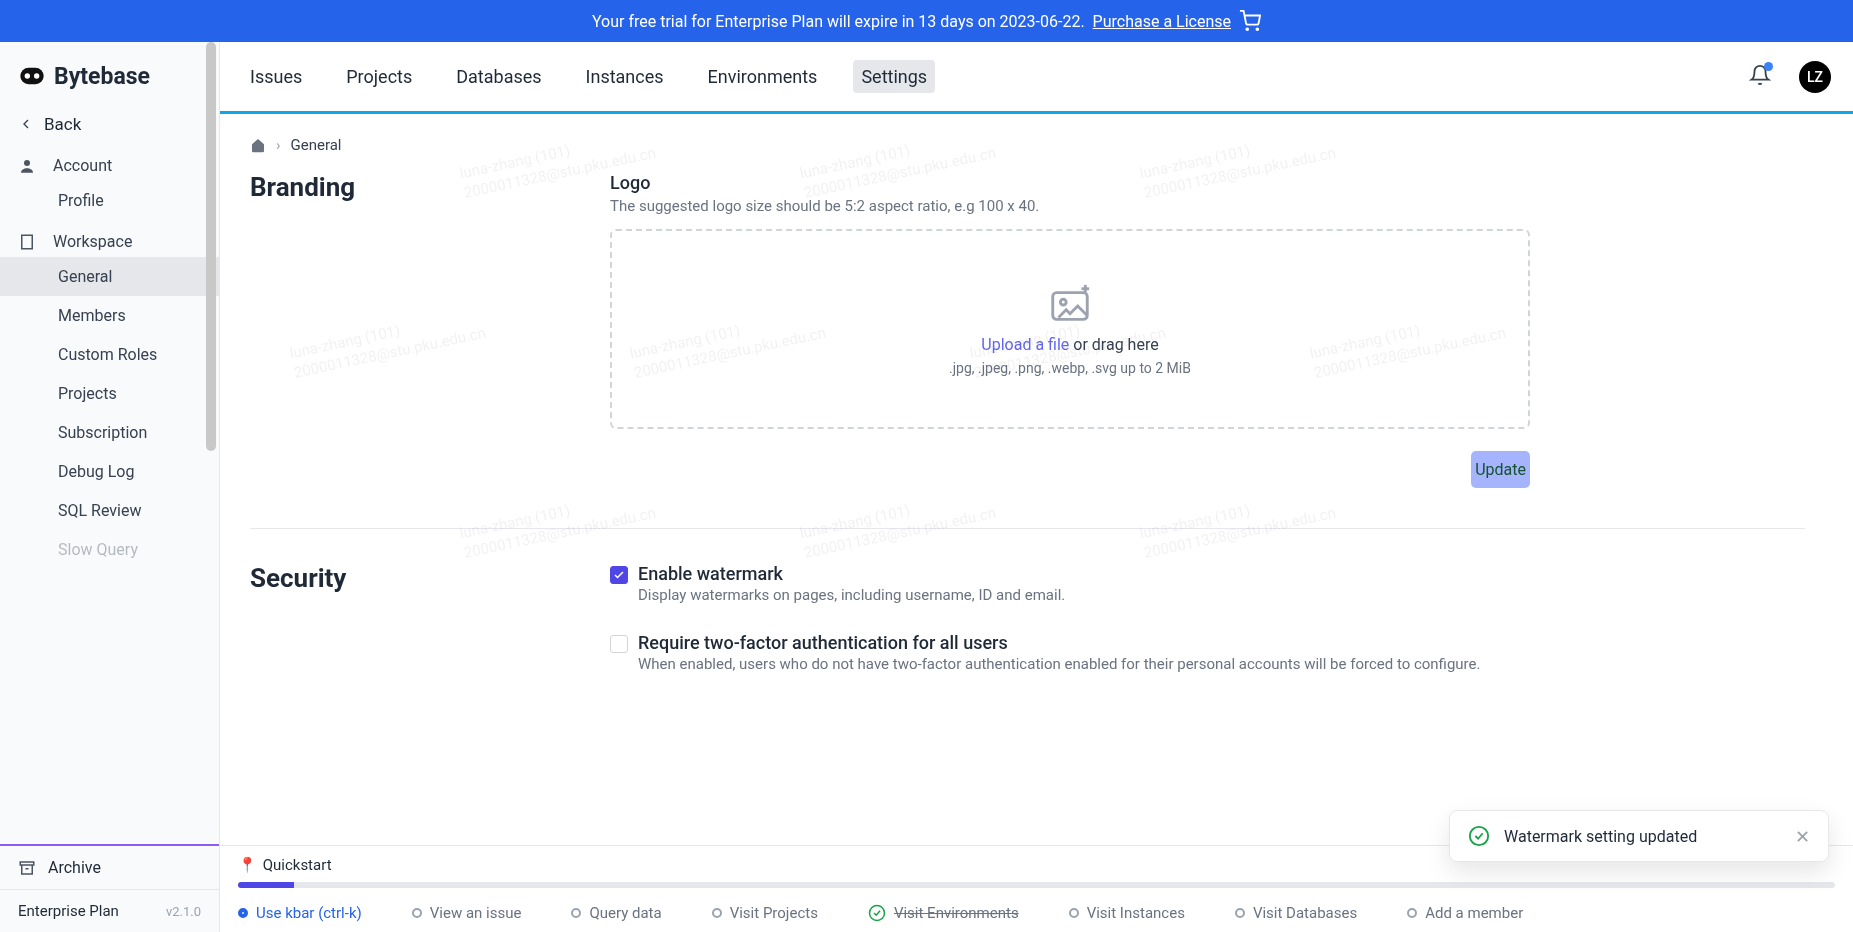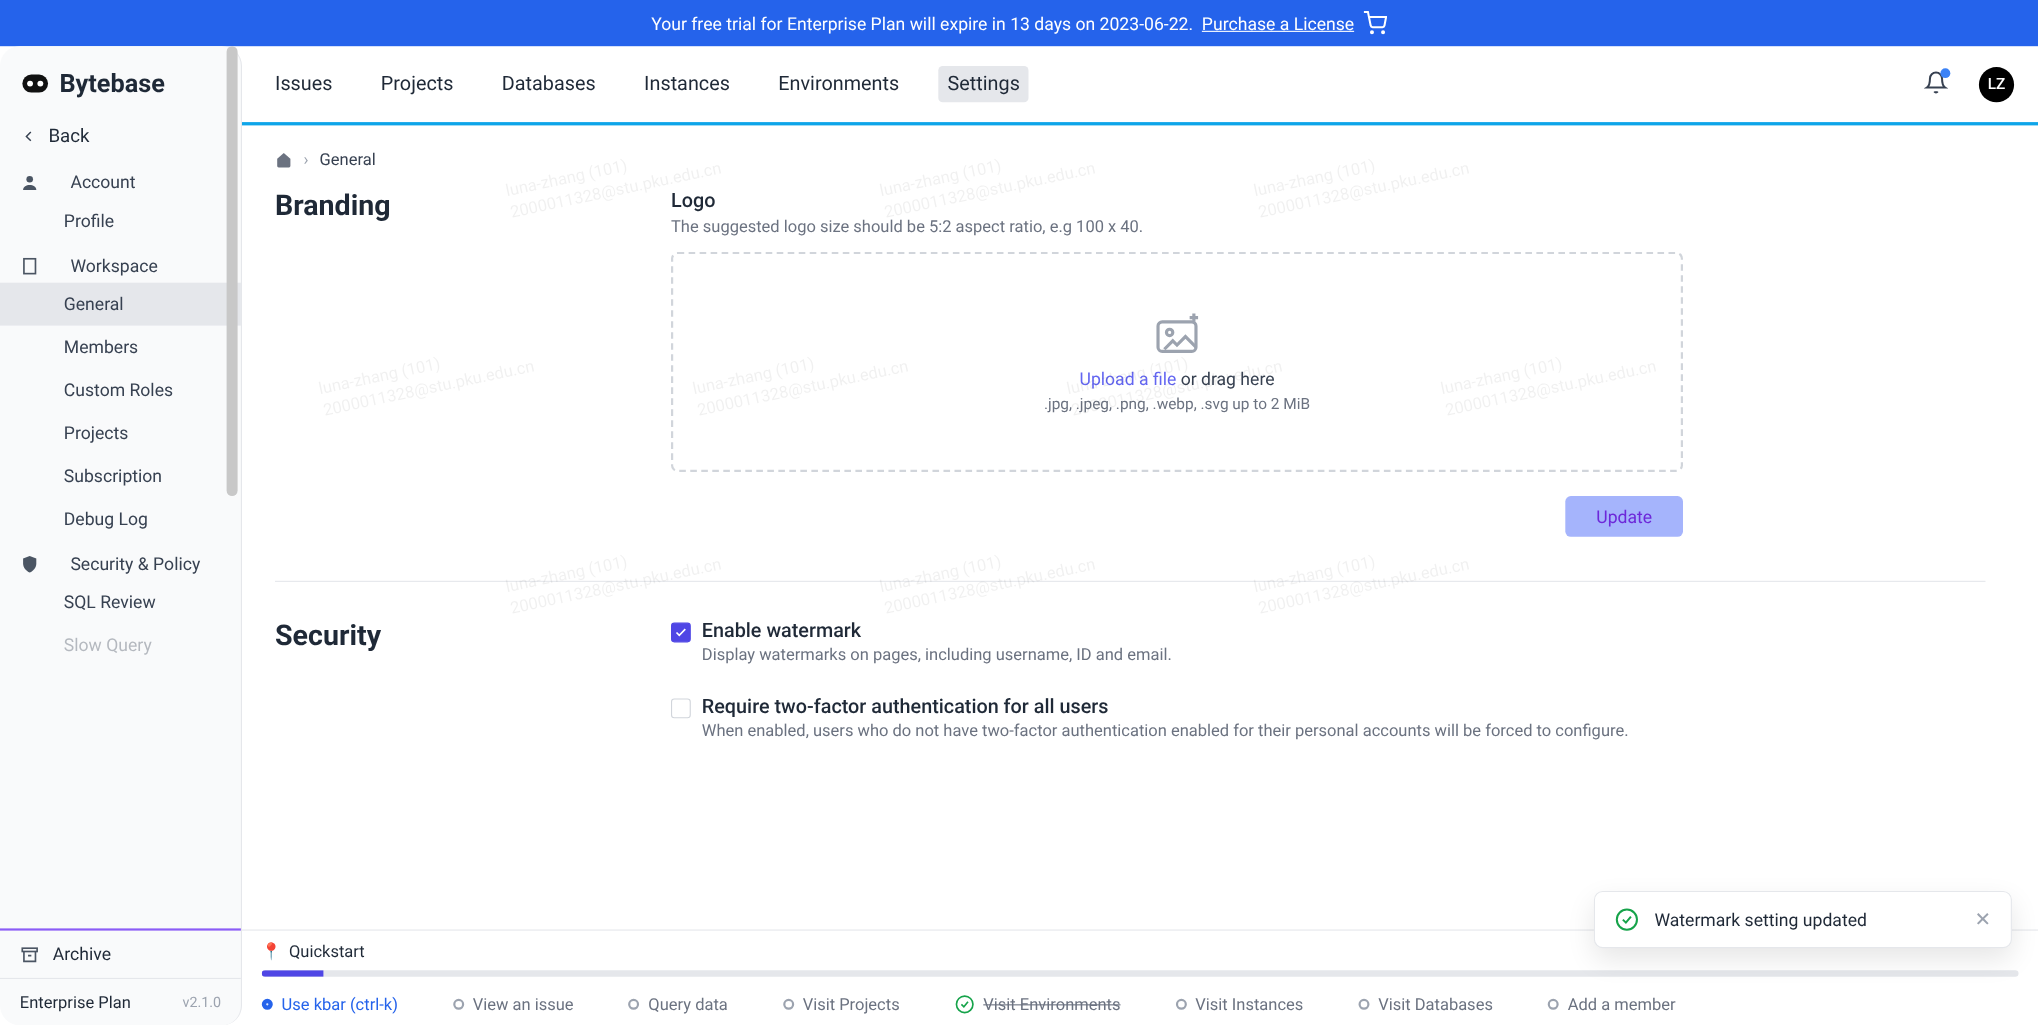--- a/index.html
+++ b/index.html
@@ -2,30 +2,30 @@
 <html><head>
 <meta charset="utf-8">
 <style>
 * { margin: 0; padding: 0; box-sizing: border-box; font-family: -apple-system, BlinkMacSystemFont, "Segoe UI", Roboto, sans-serif; }
 body { background: #fff; color: #1f2937; overflow: hidden; }
 
 .trial-banner { background: #2563eb; color: #fff; height: 42px; display: flex; align-items: center; justify-content: center; font-size: 16px; gap: 8px; }
 .trial-banner a { color: #fff; text-decoration: underline; }
 
 .app-shell { display: flex; height: calc(100vh - 42px); }
-.sidebar { width: 220px; background: #f9fafb; border-right: 1px solid #e5e7eb; display: flex; flex-direction: column; position: relative; border-radius: 18px; }
+.sidebar { width: 220px; background: #f9fafb; border-right: 1px solid #e5e7eb; display: flex; flex-direction: column; position: relative; }
 .sidebar-scrolltrack { position:absolute; right:1px; top:0; width:14px; height:100%; }
 .sidebar-scrollthumb { position:absolute; right:2px; top:0; width:10px; height:46%; background:#c8c8c8; border-radius:6px; }
 
 .logo-row { display: flex; align-items: center; gap: 8px; padding: 20px 18px 14px; font-size: 23px; font-weight: 700; }
 .logo-mark { width: 28px; height: 28px; }
 
 .back-row { display:flex; align-items:center; gap:10px; padding: 10px 18px; font-size:17px; cursor:pointer; }
 
-.section-header { display:flex; align-items:center; gap:28px; padding: 12px 18px 6px; font-size:16px; font-weight:400; color:#374151;}
+.section-header { display:flex; align-items:center; gap:17px; padding: 12px 18px 6px; font-size:16px; font-weight:400; color:#374151;}
 .section-header .icon { width:18px; height:18px; color:#4b5563; }
 
 .nav-item { padding: 10px 18px 10px 58px; font-size:16px; color:#374151; cursor:pointer; }
 .nav-item.active { background:#e5e7eb; }
 
 .archive-row { margin-top:auto; display:flex; align-items:center; gap:12px; padding:12px 18px; border-top:2px solid #8b5cf6; font-size:16px;}
 .plan-row { display:flex; align-items:center; justify-content:space-between; padding:12px 18px; border-top:1px solid #e5e7eb; font-size:15px; }
 .version { color:#9ca3af; font-size:13px; }
 
 .main { flex:1; display:flex; flex-direction:column; overflow:hidden; }
@@ -50,21 +50,21 @@
 .field-label { font-size:18px; font-weight:500; color:#1f2937; }
 .field-help { font-size:15px; color:#6b7280; margin-top:4px; }
 
 .dropzone { margin-top:14px; border:2px dashed #d1d5db; border-radius:6px; height:200px; display:flex; flex-direction:column; align-items:center; justify-content:center; gap:6px; }
 .dropzone svg { color:#9ca3af; }
 .dz-line1 { font-size:16px; color:#374151; }
 .dz-link { color:#6366f1; cursor:pointer; }
 .dz-line2 { font-size:14px; color:#6b7280; }
 
 .btn-row { display:flex; justify-content:flex-end; margin-top:22px; }
-.btn-primary { background:#a5b4fc; color:#6d28d9; border:none; padding:9px 28px; font-size:16px; border-radius:5px; cursor:pointer;margin-left:20px; }
+.btn-primary { background:#a5b4fc; color:#14532d; border:none; padding:9px 4px; font-size:16px; border-radius:5px; cursor:pointer;margin-left:20px; }
 
 .checkrow { display:flex; align-items:flex-start; gap:10px; }
 .checkbox { width:18px; height:18px; border:1px solid #d1d5db; border-radius:3px; flex-shrink:0; margin-top:3px; display:flex; align-items:center; justify-content:center; }
 .checkbox.checked { background:#4f46e5; border-color:#4f46e5; color:#fff; }
 .check-body .label { font-size:18px; font-weight:500; }
 .check-body .help { font-size:15px; color:#6b7280; margin-top:2px; }
 .checkrow + .checkrow { margin-top:28px; }
 
 .quickstart-bar { border-top:1px solid #e5e7eb; padding:10px 18px 6px; }
 .qs-head { display:flex; align-items:center; gap:6px; font-size:15px; }
@@ -138,26 +138,20 @@
         </svg>
       <span>Workspace</span>
     </div>
     <div class="nav-item active">General</div>
     <div class="nav-item">Members</div>
     <div class="nav-item">Custom Roles</div>
     <div class="nav-item">Projects</div>
     <div class="nav-item">Subscription</div>
     <div class="nav-item">Debug Log</div>
 
-    <div class="section-header">
-      <svg class="icon" viewBox="0 0 24 24" fill="#4b5563">
-          <path d="M12 2l8 3v6c0 5-3.5 9-8 11-4.5-2-8-6-8-11V5l8-3z"></path>
-        </svg>
-      <span>Security &amp; Policy</span>
-    </div>
     <div class="nav-item">SQL Review</div>
     <div class="nav-item" style="opacity:.35">Slow Query</div>
 
     <div class="archive-row">
       <svg width="18" height="18" viewBox="0 0 24 24" fill="none" stroke="#4b5563" stroke-width="2">
           <rect x="3" y="4" width="18" height="4"></rect>
           <path d="M5 8v12h14V8"></path>
           <line x1="10" y1="13" x2="14" y2="13"></line>
         </svg>
       <span>Archive</span>

